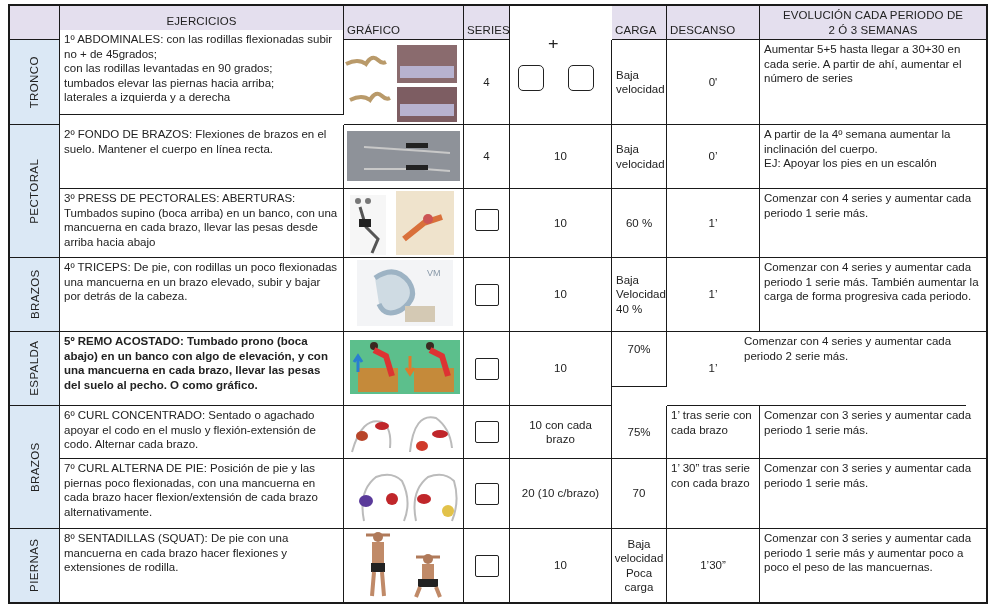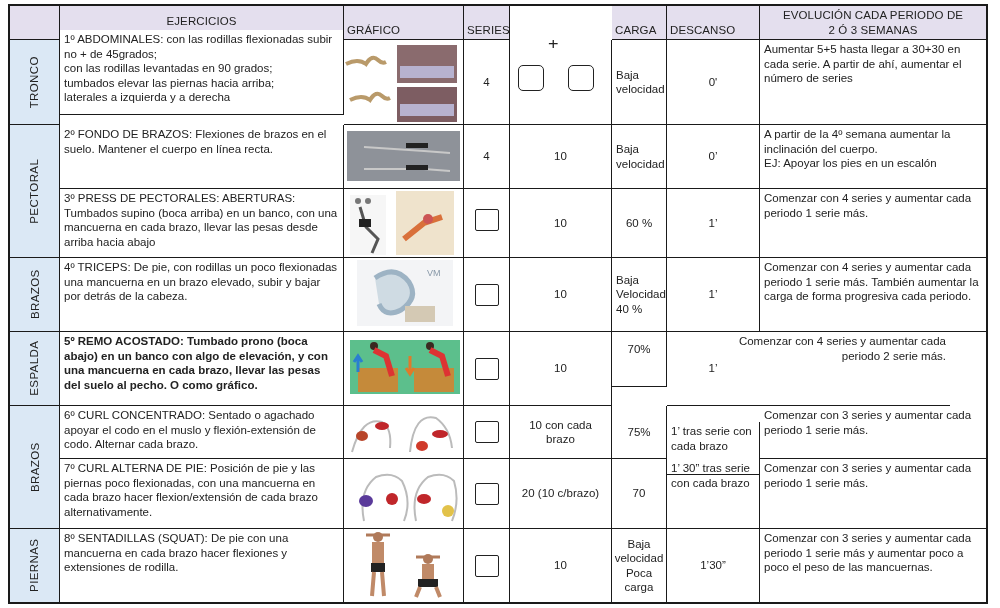--- a/index.html
+++ b/index.html
@@ -149,39 +149,39 @@
       <path d="M14 40 l0 -14 M10 30 l4 -6 l4 6" stroke="#2a7fd0" stroke-width="3" fill="none"></path>
       <path d="M66 24 l0 16 M62 36 l4 6 l4 -6" stroke="#e07a2a" stroke-width="3" fill="none"></path>
     </svg>
   </div>
   <div class="cell center" style="left:454px;top:326px;width:46px;height:74px;">
       <div class="box"></div>
     </div>
   <div class="cell center" style="left:500px;top:326px;width:102px;height:74px;">10</div>
   <div class="cell center" style="left:602px;top:307px;width:55px;height:74px;">70%</div>
   <div class="cell center" style="left:657px;top:326px;width:93px;height:74px;">1’</div>
-  <div class="cell evo" style="left:714px;top:326px;width:226px;height:74px;border-right:none;text-align:right;">Comenzar con 4 series y aumentar cada periodo 2 serie más.</div>
+  <div class="cell evo" style="left:730px;top:326px;width:226px;height:74px;border-right:none;">Comenzar con 4 series y aumentar cada periodo 2 serie más.</div>
 
   <div class="cell desc" style="left:50px;top:400px;width:284px;height:53px;">6º CURL CONCENTRADO: Sentado o agachado apoyar el codo en el muslo y flexión-extensión de codo. Alternar cada brazo.</div>
   <div class="cell" style="left:334px;top:400px;width:120px;height:53px;">
     <svg width="118" height="52">
       <path d="M8 46 q10 -36 30 -30 q10 6 8 26" stroke="#bbb" stroke-width="2" fill="none"></path>
       <ellipse cx="38" cy="20" rx="7" ry="4" fill="#c0262a"></ellipse>
       <ellipse cx="18" cy="30" rx="6" ry="5" fill="#b8452a"></ellipse>
       <path d="M66 46 q4 -40 26 -34 q14 10 16 30" stroke="#bbb" stroke-width="2" fill="none"></path>
       <ellipse cx="96" cy="28" rx="8" ry="4" fill="#c0262a"></ellipse>
       <ellipse cx="78" cy="40" rx="6" ry="5" fill="#d03a2a"></ellipse>
     </svg>
   </div>
   <div class="cell center" style="left:454px;top:400px;width:46px;height:53px;">
       <div class="box"></div>
     </div>
   <div class="cell center" style="left:500px;top:400px;width:102px;height:53px;padding:0 14px;">10 con cada brazo</div>
   <div class="cell center" style="left:602px;top:400px;width:55px;height:53px;">75%</div>
-  <div class="cell" style="left:657px;top:400px;width:93px;height:53px;padding:2px 4px;margin-top:16px;">1’ tras serie con cada brazo</div>
+  <div class="cell" style="left:657px;top:400px;width:93px;height:53px;padding:2px 4px;">1’ tras serie con cada brazo</div>
   <div class="cell evo" style="left:750px;top:400px;width:226px;height:53px;border-right:none;">Comenzar con 3 series y aumentar cada periodo 1 serie más.</div>
 
   <div class="cell desc" style="left:50px;top:453px;width:284px;height:70px;">7º CURL ALTERNA DE PIE: Posición de pie y las piernas poco flexionadas, con una mancuerna en cada brazo hacer flexion/extensión de cada brazo alternativamente.</div>
   <div class="cell" style="left:334px;top:453px;width:120px;height:70px;">
     <svg width="118" height="68">
       <path d="M20 62 q-6 -30 12 -44 q16 -6 26 4 q10 20 2 40" stroke="#bbb" stroke-width="2" fill="none"></path>
       <ellipse cx="22" cy="42" rx="7" ry="6" fill="#5a3a9a"></ellipse>
       <ellipse cx="48" cy="40" rx="6" ry="6" fill="#c0262a"></ellipse>
       <path d="M72 62 q-6 -30 12 -44 q16 -6 26 4 q6 20 -2 40" stroke="#bbb" stroke-width="2" fill="none"></path>
       <ellipse cx="80" cy="40" rx="7" ry="5" fill="#c0262a"></ellipse>

